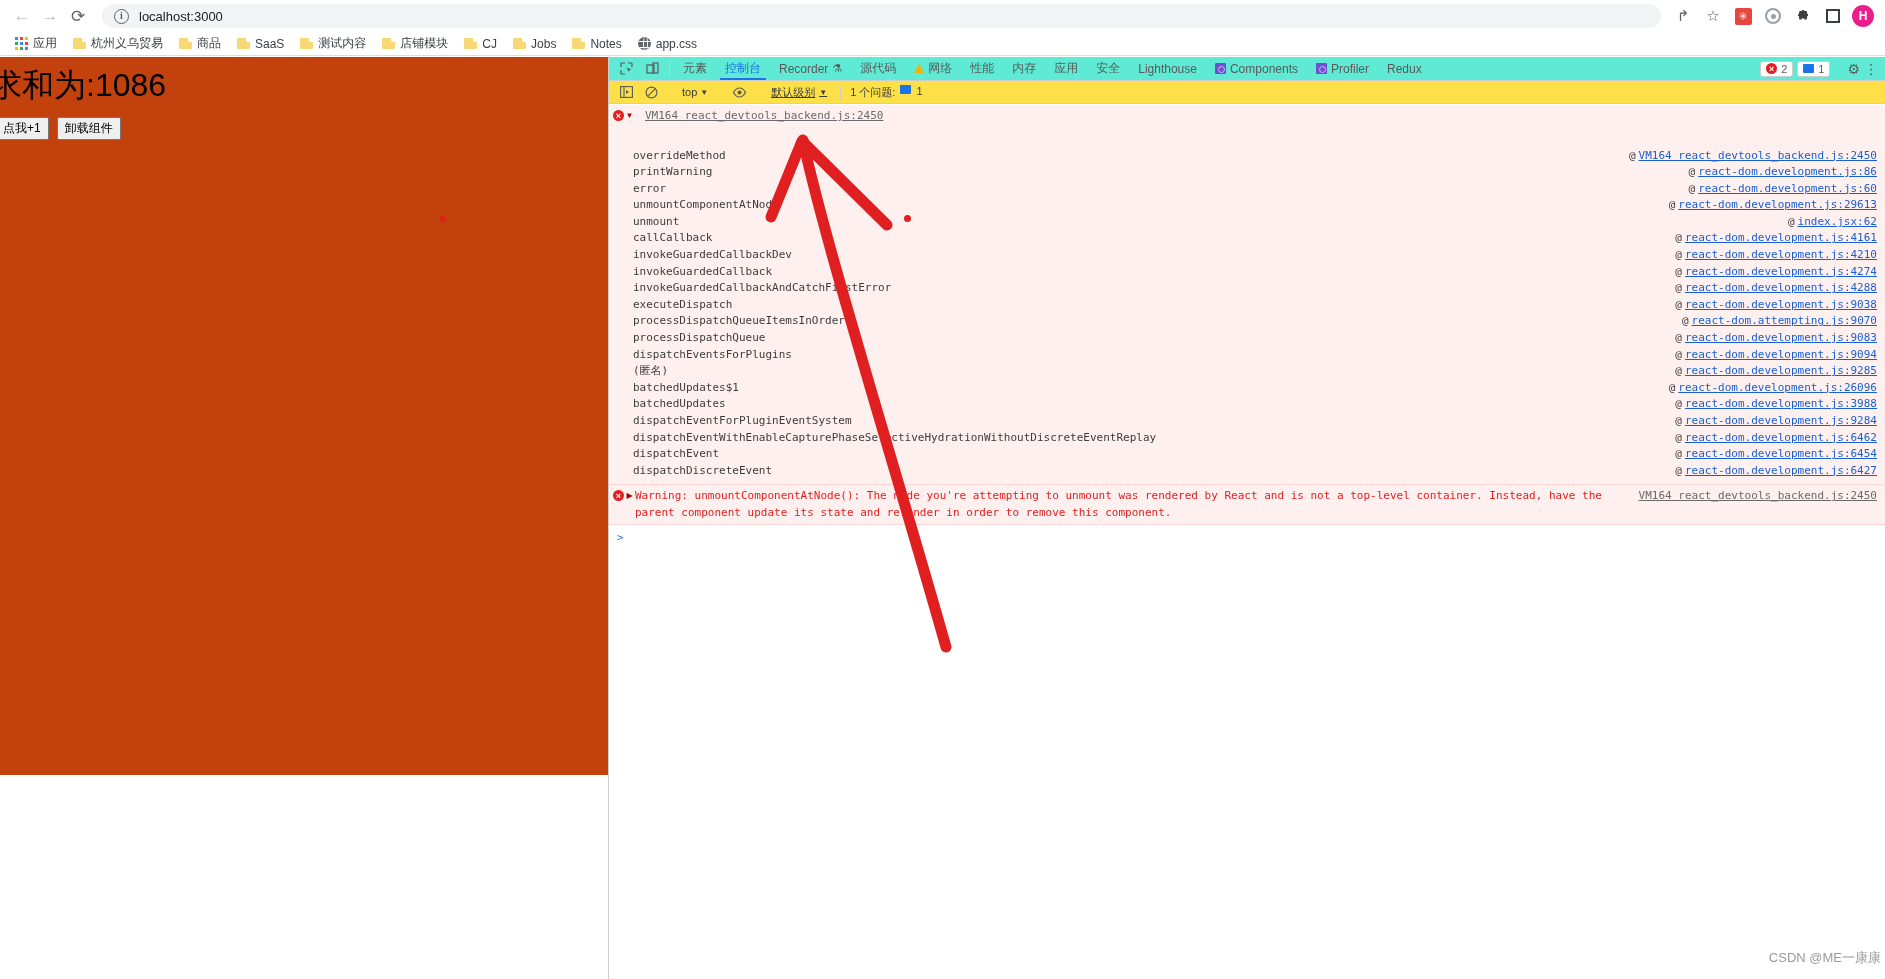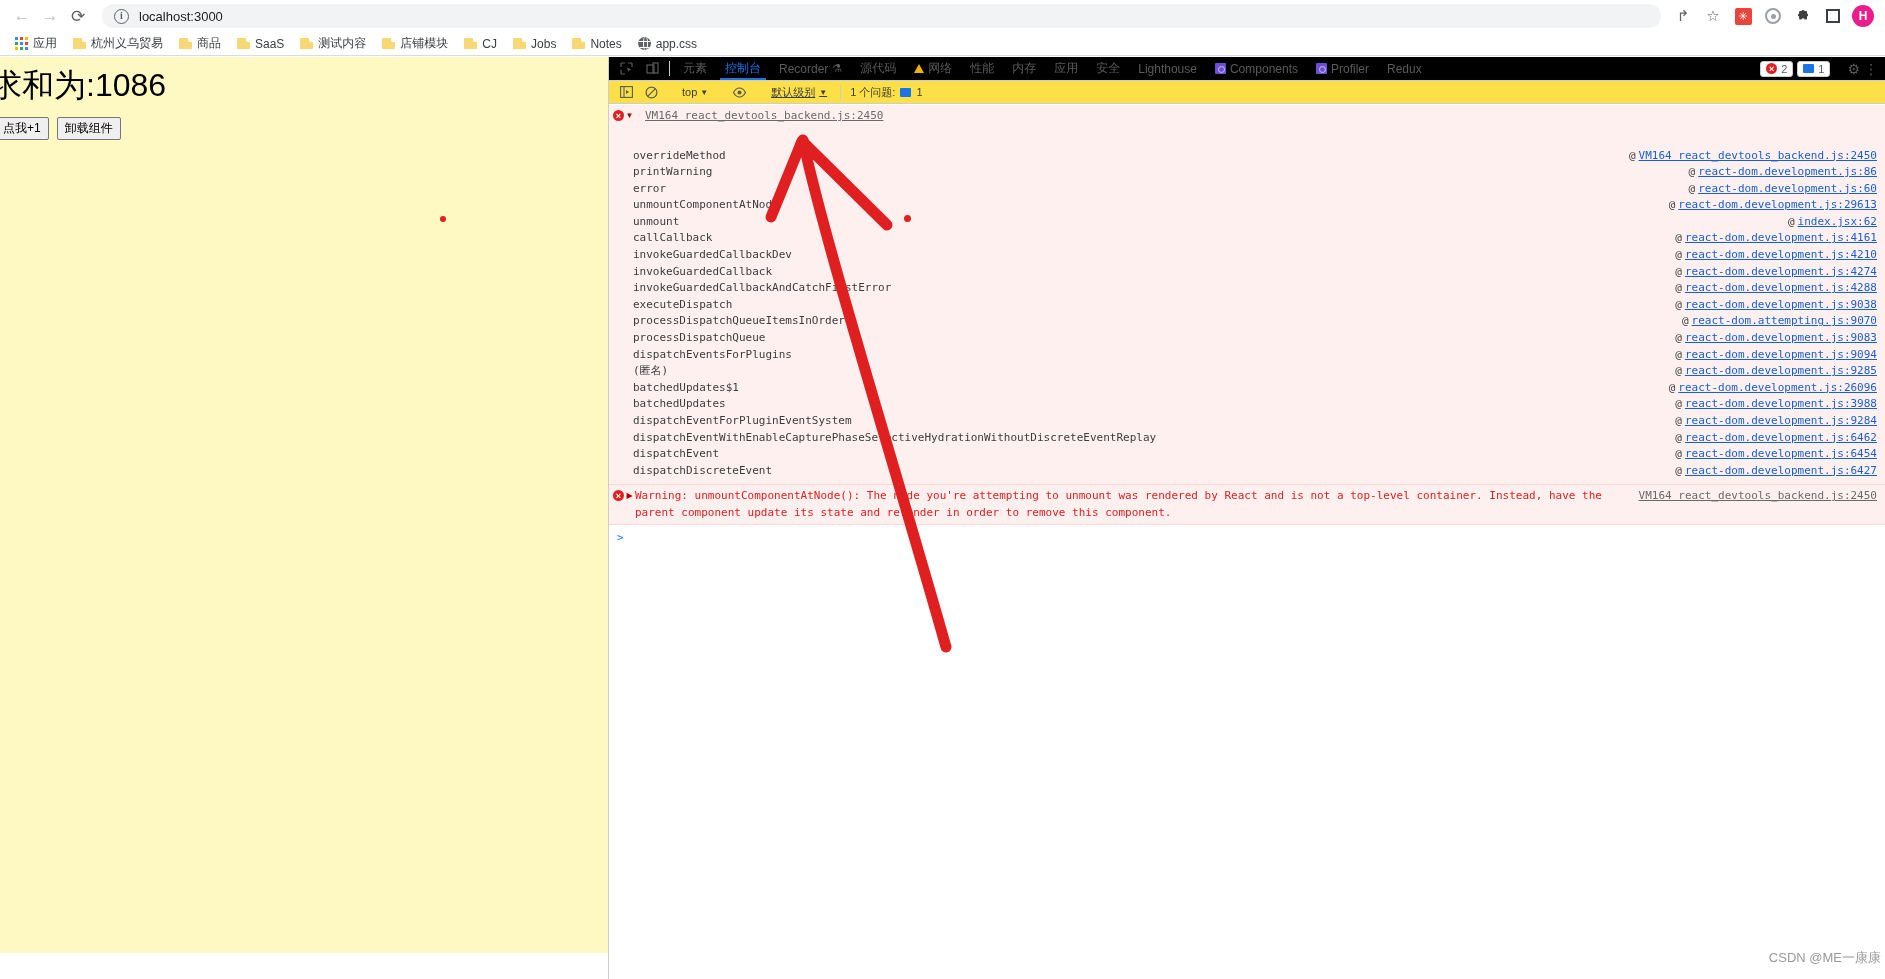--- a/index.html
+++ b/index.html
@@ -91,22 +91,22 @@
     content:''; position:absolute; left:-1px; top:4px; width:15px; height:5px;
     border-top:1.2px solid #fff; border-bottom:1.2px solid #fff;
   }
   .globe-ic:after{
     content:''; position:absolute; left:5px; top:-1px; width:3px; height:15px;
     border-left:1.2px solid #fff; border-right:1.2px solid #fff; border-radius:50%;
   }
 
   
   .page-viewport {
-    position:absolute; left:0; top:57px; width:608px; height:896px;
-    background:#fef9c3; overflow:hidden;text-decoration:underline;
+    position:absolute; left:0; top:57px; width:608px; height:718px;
+    background:#c2410c; overflow:hidden;text-decoration:underline;
   }
   .page-heading {
     position:absolute; left:-10px; top:7px; font-size:32px; color:#000;
     font-family:"Liberation Sans", sans-serif; white-space:nowrap;
   }
   .page-btn-row { position:absolute; left:-5px; top:60px; display:flex; gap:8px; }
   .page-btn {
     font-size:12px; padding:2px 7px; background:#efefef;
     border:1px solid #767676; border-radius:2px; color:#000;
     font-family:"Liberation Sans", sans-serif;
@@ -116,21 +116,21 @@
     border-radius:50%; background:#e02020;
   }
 
   
   .devtools {
     position:absolute; left:608px; top:57px; width:1277px; height:922px;
     background:#fff; border-left:1px solid #cdcdcd;
     font-family:"Liberation Sans", sans-serif;
   }
   .dt-tabbar {
-    height:24px; display:flex; align-items:stretch; background:#000000;
+    height:24px; display:flex; align-items:stretch; background:#5eead4;
     border-bottom:1px solid #cdcdcd; padding-left:4px;
   }
   .dt-toolicon {
     width:26px; display:flex; align-items:center; justify-content:center; color:#5a5a5a;
   }
   .dt-sep { width:1px; background:#cdcdcd; margin:4px 4px; }
   .dt-tab {
     display:flex; align-items:center; gap:4px; padding:0 9px; font-size:12px;
     color:#5a5a5a; white-space:nowrap; position:relative;
   }
@@ -178,21 +178,21 @@
   }
   .ctx-select {
     display:flex;align-items:center;gap:3px;font-size:11px;color:#3c3c3c;padding:0 5px;
   }
   .filter-input {
     flex:1; height:17px; background:#fff; border:1px solid #cdcdcd; border-radius:2px;
     margin:0 6px; padding:0 6px; font-size:11px; color:#9a9a9a; display:flex; align-items:center;
   }
   .level-select { display:flex;align-items:center;gap:4px;font-size:11px;color:#3c3c3c;padding:0 6px;text-decoration:underline; }
   .issues-pill {
-    display:flex;align-items:center;gap:5px;font-size:11px;color:#3c3c3c;
+    display:flex;gap:5px;font-size:11px;color:#3c3c3c;
     border-left:1px solid #cdcdcd; padding-left:9px; margin-left:4px; padding-right:4px;
   }
 
   .dt-console {
     position:absolute; left:0; top:48px; right:0; bottom:0; background:#fff;
     overflow:hidden;
   }
   .err-block {
     background:#fff0f0; border-bottom:1px solid #ffd6d6; padding:3px 0 3px 0;
     position:relative;

